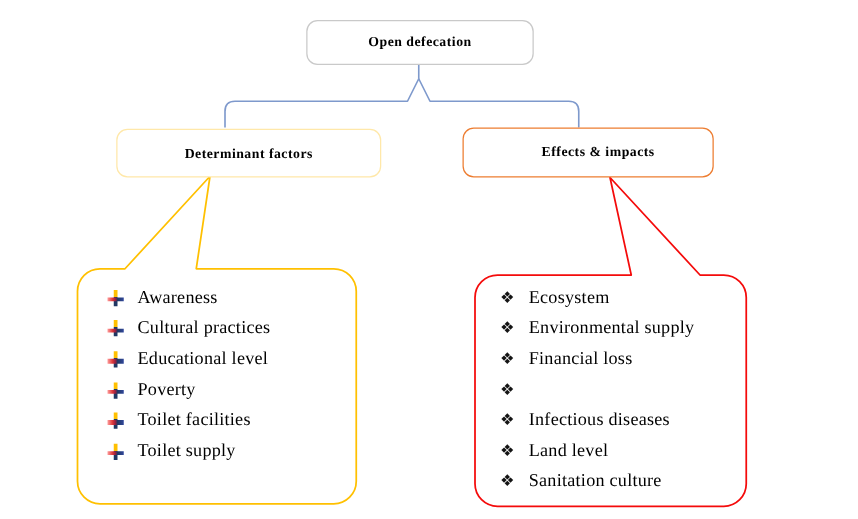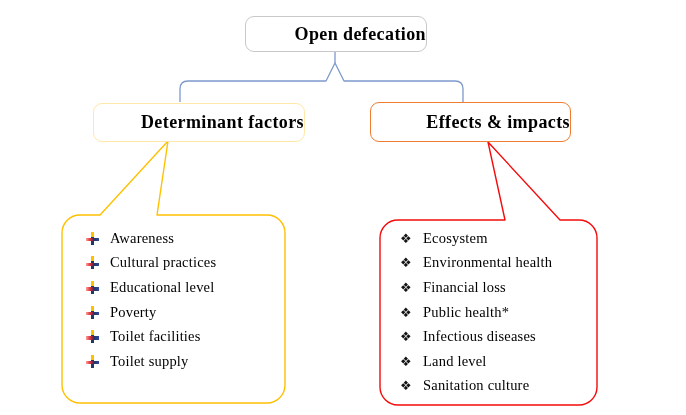--- a/index.html
+++ b/index.html
@@ -4,22 +4,22 @@
 <style>
   html,body { margin:0; padding:0; background:#ffffff; }
   .stage {
     position:relative; width:686px; height:415px; background:#ffffff;
     font-family:"Liberation Serif", serif; color:#000; overflow:hidden;
   }
   svg.connectors { position:absolute; left:0; top:0; width:686px; height:415px; pointer-events:none; }
 
   .node-box {
     position:absolute; background:#fff; border-radius:9px;
-    display:flex; align-items:center; justify-content:flex-end;
-    font-weight:bold; font-size:18px; letter-spacing:.4px;
+    display:flex; align-items:center; justify-content:center;
+    font-weight:bold; font-size:11px; letter-spacing:.4px;
   }
   .root-box   { left:245px; top:16px;  width:180px; height:34px; border:1.4px solid #c9c9c9; }
   .det-box    { left:93px;  top:103px; width:210px; height:37px; border:1.4px solid #ffe8a9; }
   .eff-box    { left:370px; top:102px; width:183px; height:38px; border:1.4px solid #ed7d31;padding-left:16px; }
 
   .list {
     position:absolute; display:flex; flex-direction:column; font-size:14.5px;
   }
   .det-list { left:86px;  top:226px; width:196px; }
   .eff-list { left:400px; top:226px; width:192px; }
@@ -127,31 +127,30 @@
 
   <div class="list eff-list">
 
       <div class="list-row">
         <span class="diamond-bullet">❖</span>
         <span class="txt">Ecosystem</span>
       </div>
 
       <div class="list-row">
         <span class="diamond-bullet">❖</span>
-        <span class="txt">Environmental health</span>
+        <span class="txt">Environmental supply</span>
       </div>
 
       <div class="list-row">
         <span class="diamond-bullet">❖</span>
         <span class="txt">Financial loss</span>
       </div>
 
       <div class="list-row">
         <span class="diamond-bullet">❖</span>
-        <span class="txt">Public health*</span>
       </div>
 
       <div class="list-row">
         <span class="diamond-bullet">❖</span>
         <span class="txt">Infectious diseases</span>
       </div>
 
       <div class="list-row">
         <span class="diamond-bullet">❖</span>
         <span class="txt">Land level</span>

